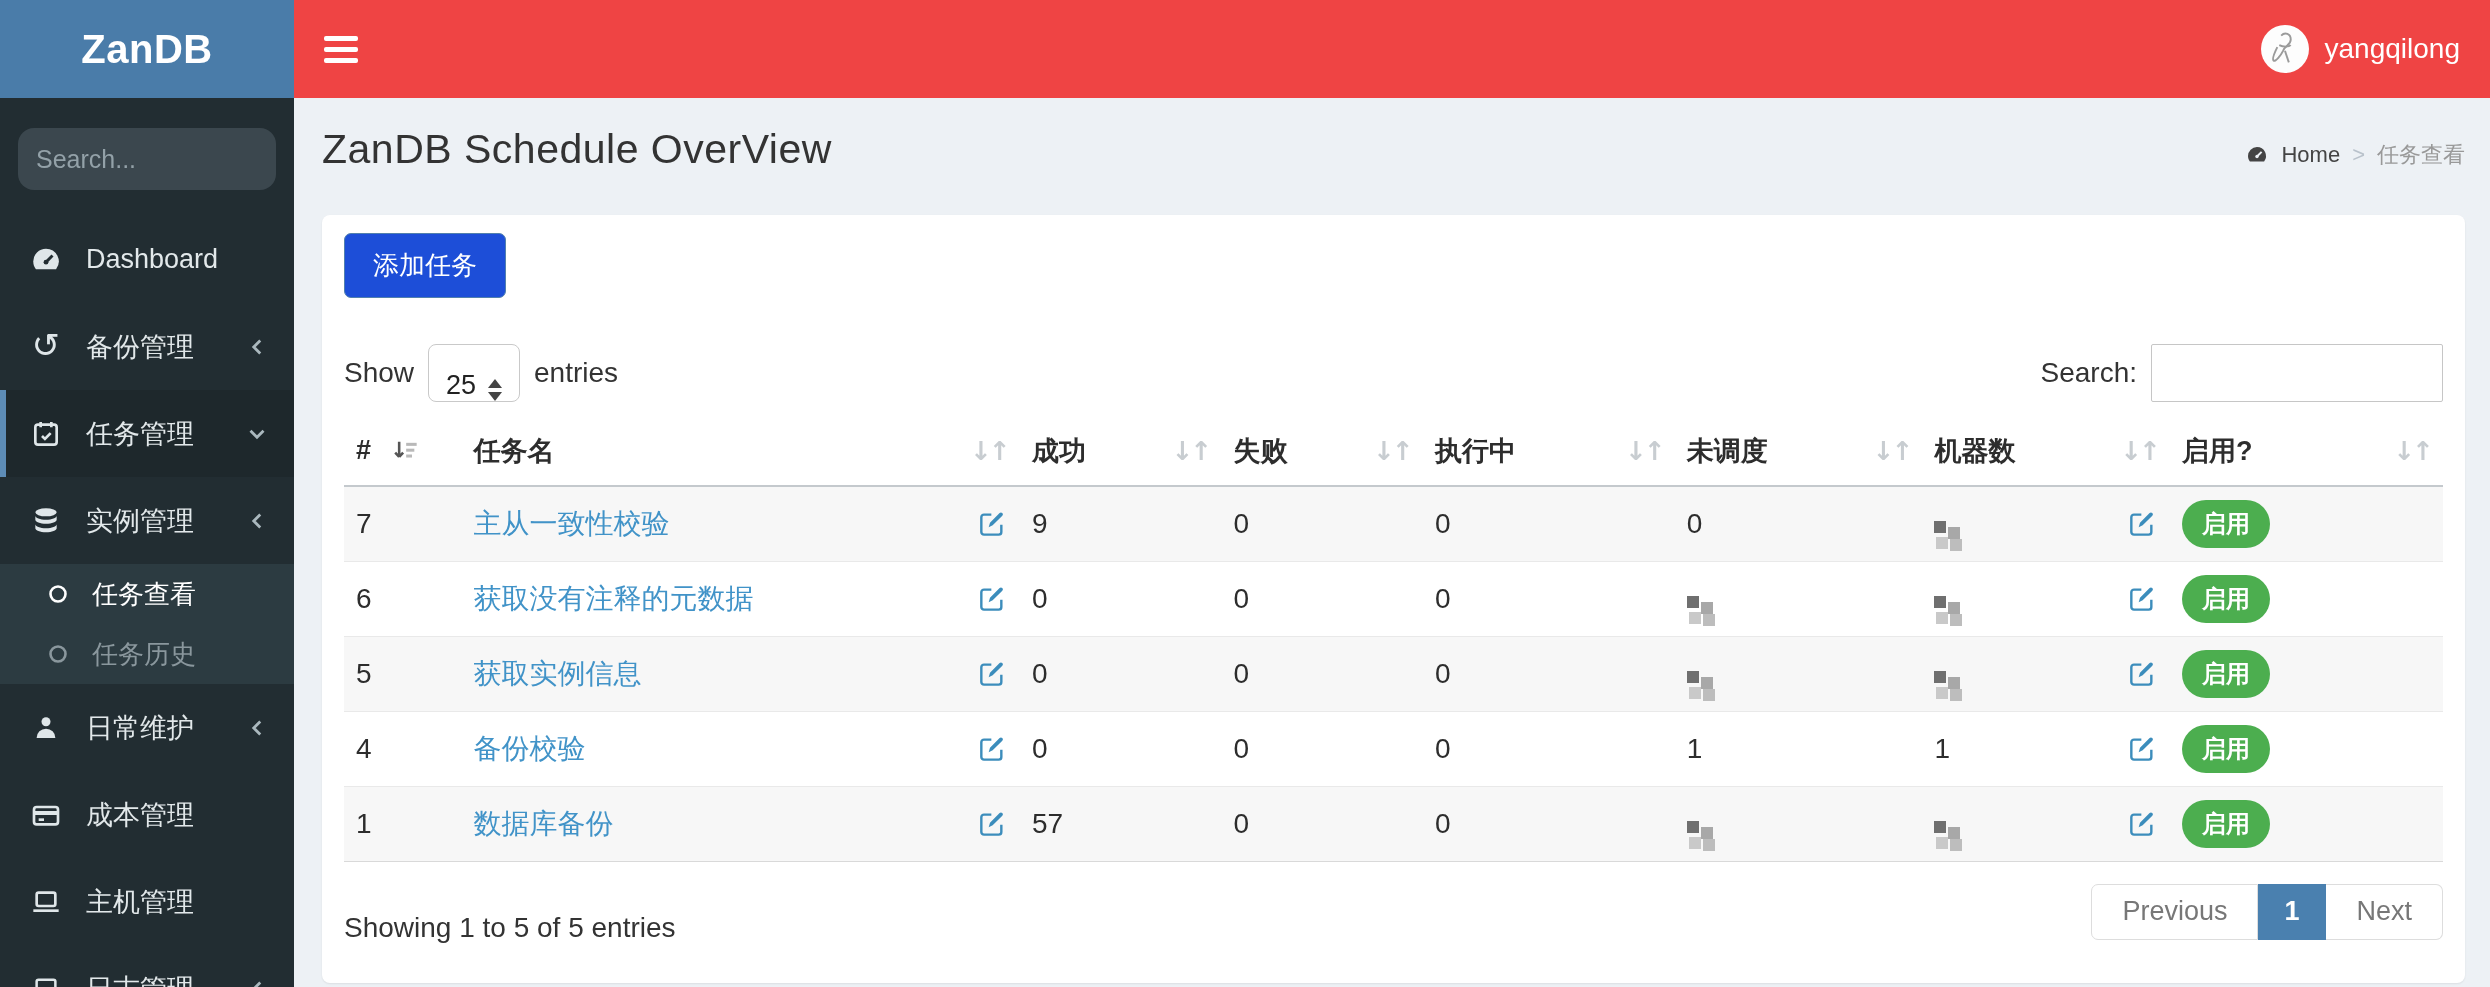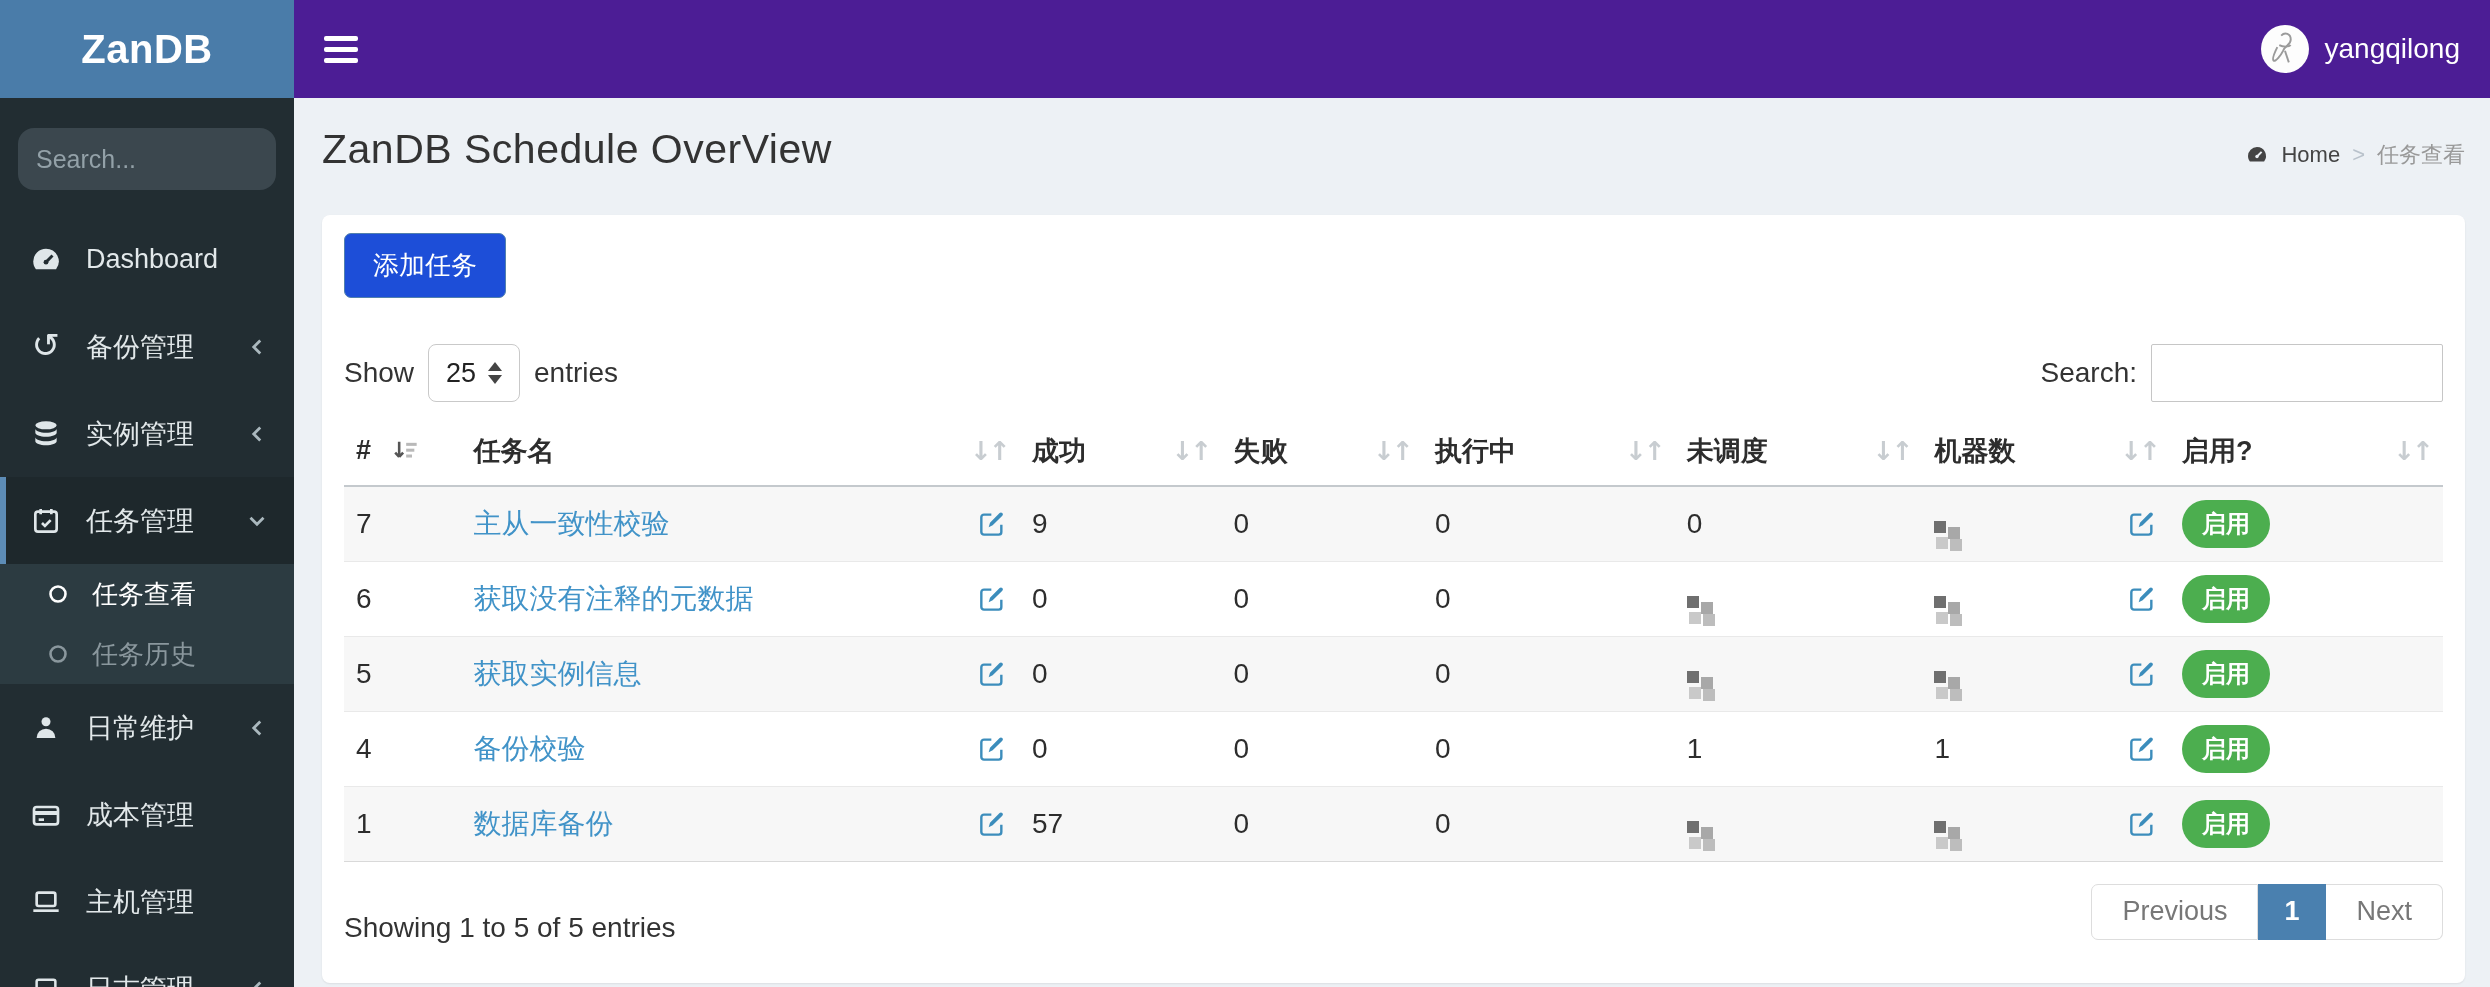--- a/index.html
+++ b/index.html
@@ -3,21 +3,21 @@
 <meta charset="utf-8">
 <style>
   * { margin:0; padding:0; box-sizing:border-box; }
   html,body { width:2490px; height:987px; overflow:hidden;
     font-family:"Liberation Sans","DejaVu Sans",sans-serif; background:#edf1f5; }
 
   
   .navbar { display:flex; height:98px; width:100%; }
   .logo { width:294px; background:#4a7ca9; color:#fff; display:flex; align-items:center; justify-content:center;
     font-size:40px; font-weight:bold; letter-spacing:.5px; }
-  .navbar-main { flex:1; background:#4c1d95; display:flex; align-items:center; justify-content:space-between; padding:0 30px;text-align:right; }
+  .navbar-main { flex:1; background:#ef4444; display:flex; align-items:center; justify-content:space-between; padding:0 30px;text-align:right; }
   .hamburger { width:46px; height:40px; display:flex; flex-direction:column; justify-content:center; gap:6px; cursor:pointer; }
   .hamburger div { width:34px; height:5px; background:#fff; border-radius:2px; }
   .user-area { display:flex; align-items:center; gap:16px; }
   .avatar { width:48px; height:48px; border-radius:50%; background:#fdfdfd; display:flex; align-items:center; justify-content:center; overflow:hidden; }
   .username { color:#fff; font-size:28px; }
 
   
   .wrapper { display:flex; height:889px; }
   .sidebar { width:294px; background:#222d32; flex:none; overflow:hidden; position:relative; }
   .content { flex:1; background:#edf1f5; overflow:hidden; }
@@ -51,21 +51,21 @@
   .breadcrumb .current { color:#999; }
 
   
   .card { background:#fff; border-radius:8px; margin:0 25px 0 28px; padding:18px 22px 30px 22px;
     box-shadow:0 1px 2px rgba(0,0,0,.08); height:768px; }
   .add-btn { background:#1d4ed8; color:#fff; border:1px solid #5180ad; border-radius:7px; font-size:26px;
     padding:14px 28px; cursor:pointer; font-family:inherit; }
   .controls { display:flex; align-items:center; justify-content:space-between; margin-top:46px; }
   .length-wrap { display:flex; align-items:center; gap:14px; font-size:28px; color:#333; }
   .length-select { width:92px; height:58px; border:1px solid #c9c9c9; border-radius:8px; display:flex;
-    align-items:center; justify-content:center; gap:12px; font-size:27px; color:#222; cursor:pointer; background:#fff; }
+    align-items:flex-end; justify-content:center; gap:12px; font-size:27px; color:#222; cursor:pointer; background:#fff; }
   .stepper { display:flex; flex-direction:column; gap:4px; }
   .stepper i { width:0; height:0; border-left:7px solid transparent; border-right:7px solid transparent; display:block; }
   .stepper .up { border-bottom:9px solid #444; }
   .stepper .down { border-top:9px solid #444; }
   .search-wrap { display:flex; align-items:center; gap:14px; font-size:28px; color:#333; }
   .search-wrap input { width:292px; height:58px; border:1px solid #c6c6c6; border-radius:2px; font-size:26px;
     padding:0 12px; outline:none; font-family:inherit; }
 
   
   table.dt { width:100%; border-collapse:collapse; table-layout:fixed; margin-top:14px; }
@@ -148,44 +148,44 @@
       <li class="menu-item">
         <span class="micon">
             <span class="hist-glyph">↺</span>
           </span>
         <span class="mlabel">备份管理</span>
         <svg class="chev" viewBox="0 0 24 24" fill="none" stroke="currentColor" stroke-width="2.6">
             <path d="M15 6l-6 6 6 6"></path>
           </svg>
       </li>
 
+      <li class="menu-item active">
+        <span class="micon">
+          <svg width="32" height="32" viewBox="0 0 24 24" fill="none" stroke="currentColor" stroke-width="2">
+              <rect x="4" y="5" width="16" height="15" rx="2"></rect>
+              <path d="M8 3v4M16 3v4M9 13.5l2.2 2.2 4.3-4.4"></path>
+            </svg>
+        </span>
+        <span class="mlabel">任务管理</span>
+        <svg class="chev" viewBox="0 0 24 24" fill="none" stroke="currentColor" stroke-width="2.6">
+            <path d="M6 9l6 6 6-6"></path>
+          </svg>
+      </li>
+
       <li class="menu-item">
         <span class="micon">
           <svg width="32" height="32" viewBox="0 0 24 24" fill="currentColor">
               <ellipse cx="12" cy="5.5" rx="8" ry="3"></ellipse>
               <path d="M4 8c0 1.7 3.6 3 8 3s8-1.3 8-3v3c0 1.7-3.6 3-8 3s-8-1.3-8-3z"></path>
               <path d="M4 14.5c0 1.7 3.6 3 8 3s8-1.3 8-3v3c0 1.7-3.6 3-8 3s-8-1.3-8-3z"></path>
             </svg>
         </span>
         <span class="mlabel">实例管理</span>
         <svg class="chev" viewBox="0 0 24 24" fill="none" stroke="currentColor" stroke-width="2.6">
             <path d="M15 6l-6 6 6 6"></path>
-          </svg>
-      </li>
-
-      <li class="menu-item active">
-        <span class="micon">
-          <svg width="32" height="32" viewBox="0 0 24 24" fill="none" stroke="currentColor" stroke-width="2">
-              <rect x="4" y="5" width="16" height="15" rx="2"></rect>
-              <path d="M8 3v4M16 3v4M9 13.5l2.2 2.2 4.3-4.4"></path>
-            </svg>
-        </span>
-        <span class="mlabel">任务管理</span>
-        <svg class="chev" viewBox="0 0 24 24" fill="none" stroke="currentColor" stroke-width="2.6">
-            <path d="M6 9l6 6 6-6"></path>
           </svg>
       </li>
 
       <ul class="submenu">
         <li class="submenu-item active">
           <span class="cicon">
             <svg width="24" height="24" viewBox="0 0 24 24" fill="none" stroke="currentColor" stroke-width="2.6">
                 <circle cx="12" cy="12" r="7.5"></circle>
               </svg>
           </span>

